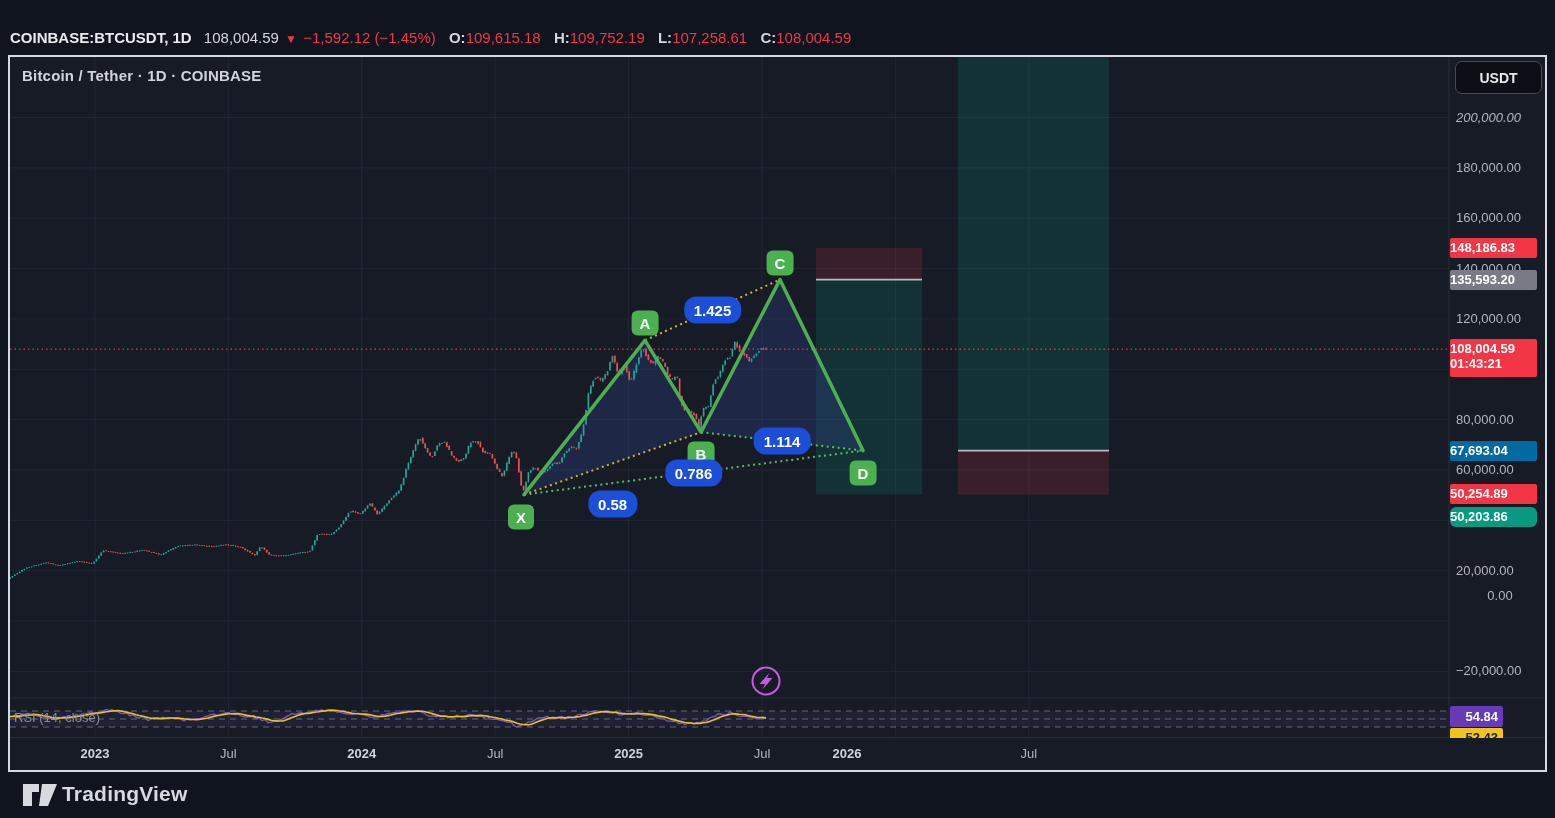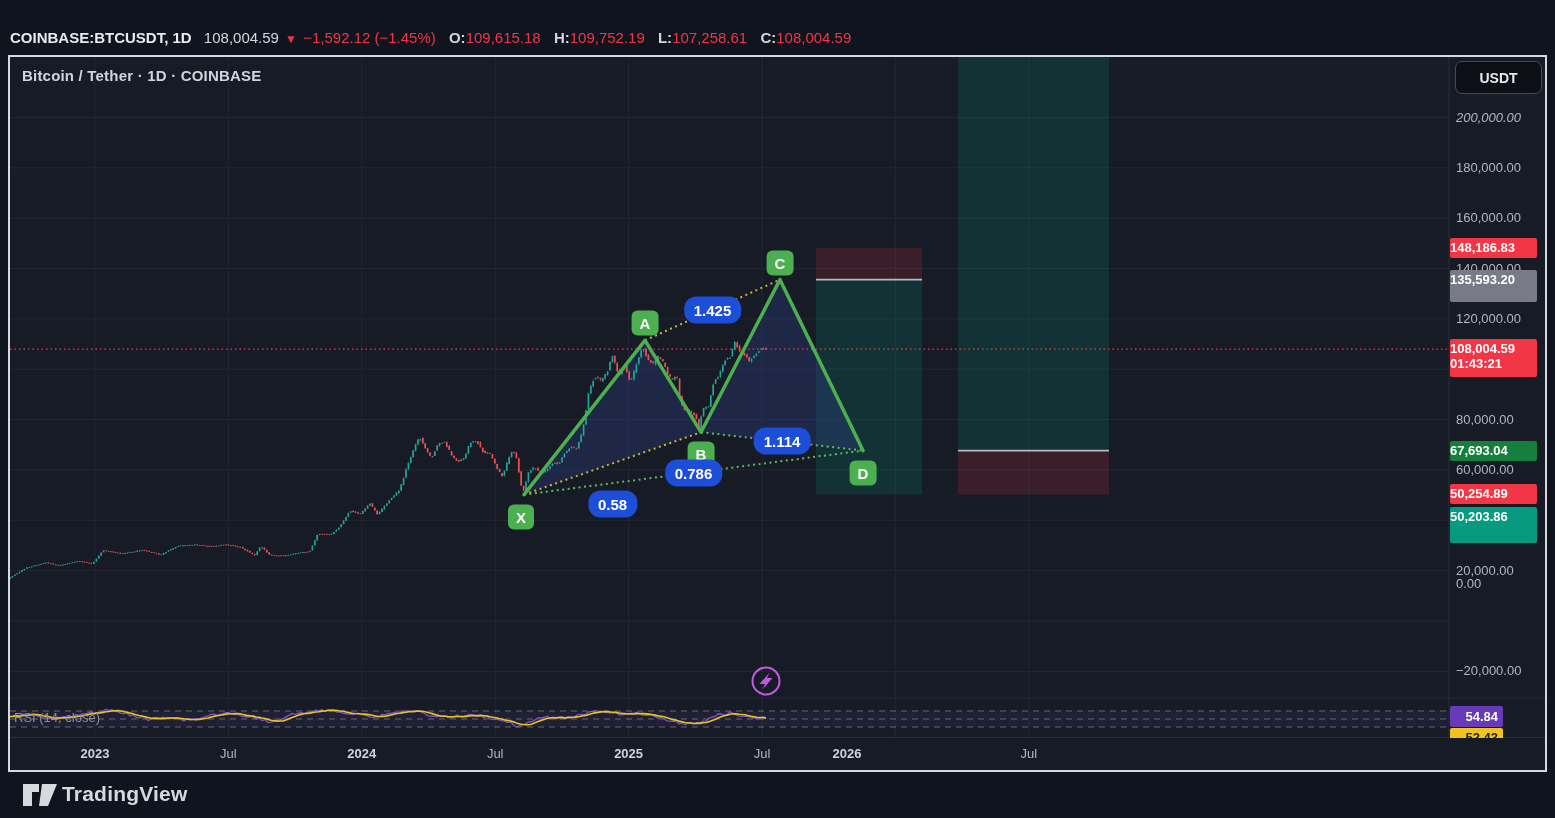--- a/index.html
+++ b/index.html
@@ -759,28 +759,28 @@
   <div class="abs usdt">USDT</div>
   <div id="overlays">
       <div class="abs tick" style="top: 109.5px; font-style: italic;">200,000.00</div>
       <div class="abs tick" style="top: 159.85px;">180,000.00</div>
       <div class="abs tick" style="top: 210.2px;">160,000.00</div>
       <div class="abs tick" style="top: 260.55px;">140,000.00</div>
       <div class="abs tick" style="top: 310.9px;">120,000.00</div>
       <div class="abs tick" style="top: 411.6px;">80,000.00</div>
       <div class="abs tick" style="top: 461.95px;">60,000.00</div>
       <div class="abs tick" style="top: 562.65px;">20,000.00</div>
-      <div class="abs tick" style="top: 576px;">0.00</div>
+      <div class="abs tick" style="top: 588px; text-align: center;">0.00</div>
       <div class="abs tick" style="top: 663.35px;">−20,000.00</div>
       <div class="abs badge" style="top: 237.94px; height: 20px; background: rgb(242, 54, 69);">148,186.83</div>
-      <div class="abs badge" style="top: 269.644px; height: 32px; background: rgb(120, 123, 134);">135,593.20</div>
+      <div class="abs badge" style="top: 269.644px; height: 20px; background: rgb(120, 123, 134);">135,593.20</div>
       <div class="abs badge" style="top: 339.098px; height: 38px; background: rgb(242, 54, 69);">108,004.59<span class="sub">01:43:21</span></div>
-      <div class="abs badge" style="top: 440.583px; height: 20px; background: #15803d;">67,693.04</div>
+      <div class="abs badge" style="top: 440.583px; height: 20px; background: #0369a1;">67,693.04</div>
       <div class="abs badge" style="top: 484.483px; height: 20px; background: rgb(242, 54, 69);">50,254.89</div>
-      <div class="abs badge" style="top: 506.612px; height: 36px; background: rgb(8, 153, 129);">50,203.86</div>
+      <div class="abs badge" style="top: 506.612px; height: 20px; background: rgb(8, 153, 129); border-radius: 6px;">50,203.86</div>
       <div class="abs tlab yr" style="left: 95px;">2023</div>
       <div class="abs tlab" style="left: 228.4px;">Jul</div>
       <div class="abs tlab yr" style="left: 361.8px;">2024</div>
       <div class="abs tlab" style="left: 495.199px;">Jul</div>
       <div class="abs tlab yr" style="left: 628.599px;">2025</div>
       <div class="abs tlab" style="left: 761.999px;">Jul</div>
       <div class="abs tlab yr" style="left: 847px;">2026</div>
       <div class="abs tlab" style="left: 1028.8px;">Jul</div>
       <div class="abs pl" style="left: 521px; top: 516.611px;">X</div>
       <div class="abs pl" style="left: 645px; top: 323.299px;">A</div>

